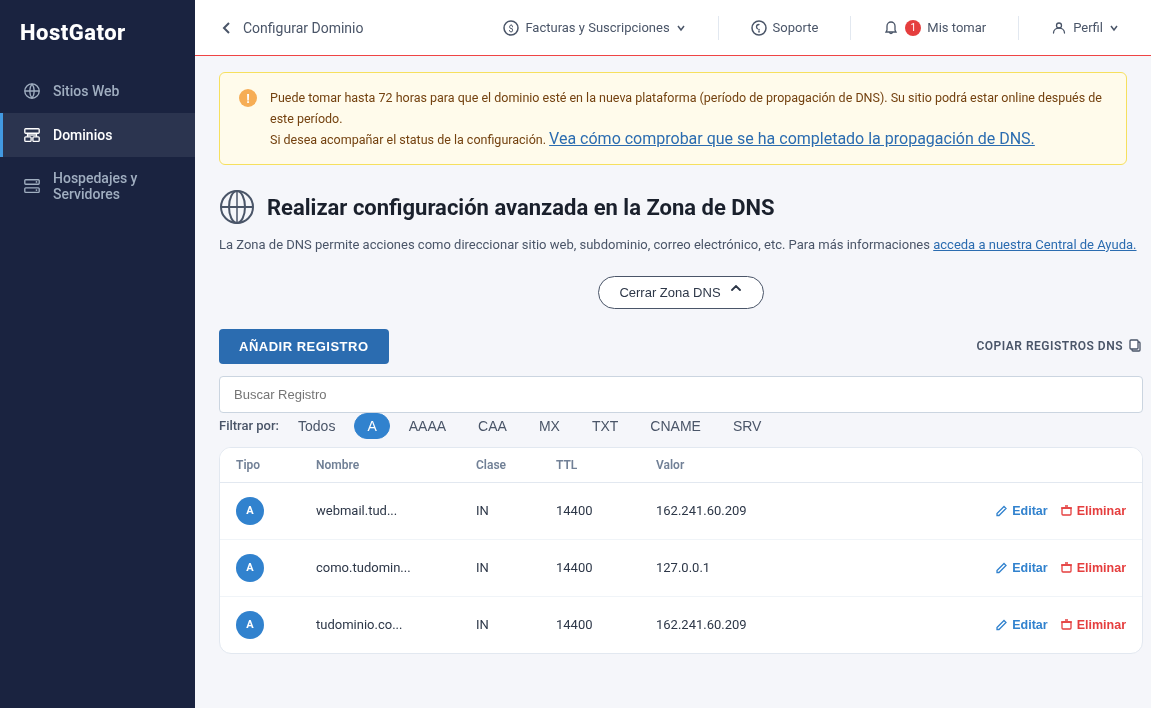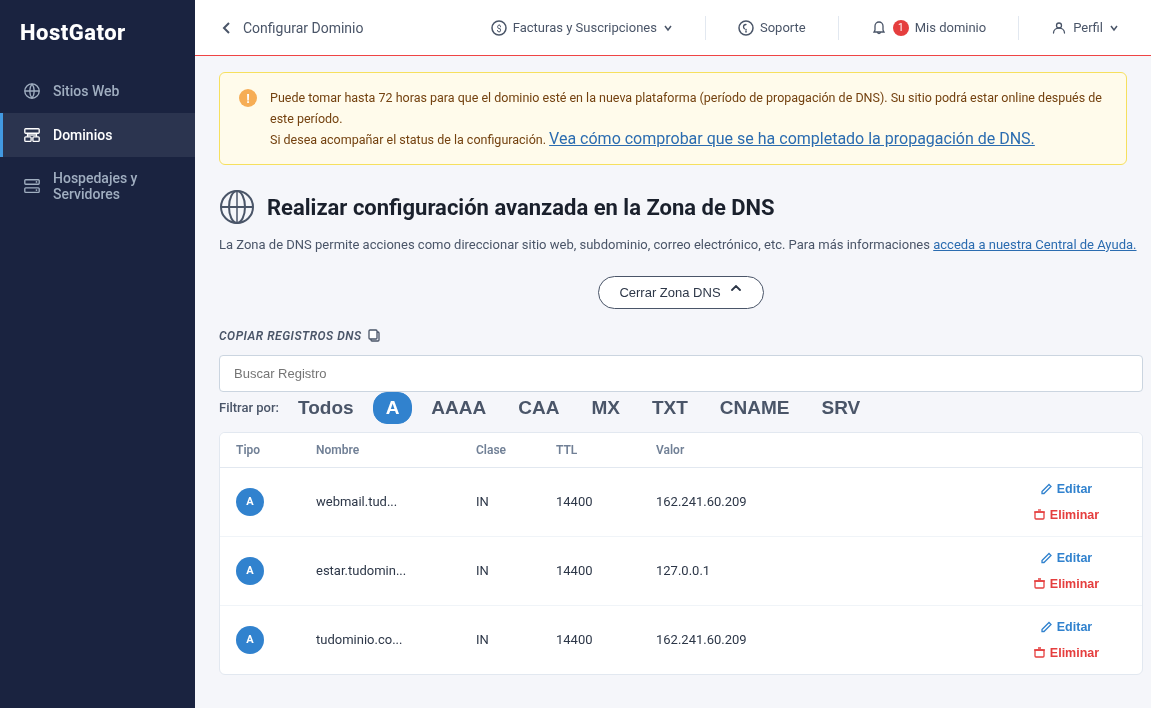--- a/index.html
+++ b/index.html
@@ -105,21 +105,21 @@
       background: #2b6cb0;
       color: white;
       border: none;
       padding: 10px 20px;
       border-radius: 4px;
       font-size: 13px;
       font-weight: 700;
       cursor: pointer;
       letter-spacing: 0.5px;
     }
-    .copy-dns { display: flex; align-items: center; gap: 6px; font-size: 12px; color: #4a5568; cursor: pointer; font-weight: 600; letter-spacing: 0.5px; font-style: italic; }
+    .copy-dns { display: flex; align-items: center; gap: 6px; font-size: 12px; color: #4a5568; cursor: pointer; font-weight: 600; letter-spacing: 0.5px; }
 
     
     .search-container { margin-bottom: 0; }
     .search-input {
       width: 100%;
       border: 1px solid #cbd5e0;
       border-radius: 4px;
       padding: 10px 14px;
       font-size: 13px;
       color: #a0aec0;
@@ -128,41 +128,41 @@
     }
 
     
     .filter-row { display: flex; align-items: center; gap: 6px; margin-bottom: 0; padding-bottom: 0; }
     .filter-label { font-size: 13px; color: #4a5568; font-weight: 500; }
     .filter-btn {
       padding: 4px 12px;
       border-radius: 14px;
       border: 1.5px solid transparent;
       background: transparent;
-      font-size: 19px;
+      font-size: 14px;
       cursor: pointer;
       color: #4a5568;
-      font-weight: 700;
+      font-weight: 400;
     }
     .filter-btn.active { background: #3182ce; color: white; border-color: #3182ce; }
 
     
-    .dns-table { width: 100%; background: white; border: 1px solid #e2e8f0; border-radius: 6px; margin-top: 8px; overflow: hidden; }
+    .dns-table { width: 100%; background: white; border: 1px solid #e2e8f0; border-radius: 12px; margin-top: 8px; overflow: hidden; }
     .dns-table-header { display: grid; grid-template-columns: 80px 160px 80px 100px 1fr 120px; padding: 10px 16px; background: white; border-bottom: 1px solid #e2e8f0; }
     .dns-table-header-cell { font-size: 12px; font-weight: 600; color: #718096; text-transform: none; }
     .dns-table-row { display: grid; grid-template-columns: 80px 160px 80px 100px 1fr 120px; padding: 14px 16px; border-bottom: 1px solid #f0f4f8; align-items: center; }
     .dns-table-row:last-child { border-bottom: none; }
     .dns-table-cell { font-size: 13px; color: #2d3748; }
     .type-badge {
       width: 28px; height: 28px; border-radius: 50%;
       background: #3182ce; color: white;
       display: flex; align-items: center; justify-content: center;
       font-size: 11px; font-weight: 700;
     }
-    .action-cell { display: flex; align-items: center; gap: 12px; justify-content: flex-end; flex-direction: column; }
+    .action-cell { display: flex; align-items: center; gap: 12px; justify-content: flex-end; }
     .action-btn { display: flex; align-items: center; gap: 4px; font-size: 12.5px; font-weight: 600; cursor: pointer; background: none; border: none; }
     .action-btn.edit { color: #3182ce; }
     .action-btn.delete { color: #e53e3e; }
   </style>
 </head>
 <body>
 
 <aside class="sidebar">
   <div class="sidebar-logo">HostGator</div>
   <nav class="sidebar-nav">
@@ -237,21 +237,21 @@
           </svg>
         <span>Soporte</span>
       </div>
       <div class="topbar-sep"></div>
       <div class="topbar-nav-item">
         <svg width="16" height="16" viewBox="0 0 16 16" fill="none">
             <path d="M8 2C5.8 2 4 3.8 4 6v4l-1 2h10l-1-2V6c0-2.2-1.8-4-4-4z" stroke="#4a5568" stroke-width="1.3"></path>
             <path d="M6.5 12c0 .8.7 1.5 1.5 1.5s1.5-.7 1.5-1.5" stroke="#4a5568" stroke-width="1.3"></path>
           </svg>
         <span class="badge">1</span>
-        <span>Mis dominio</span>
+        <span>Mis tomar</span>
       </div>
       <div class="topbar-sep"></div>
       <div class="topbar-nav-item">
         <svg width="16" height="16" viewBox="0 0 16 16" fill="none">
             <circle cx="8" cy="5.5" r="2.5" stroke="#4a5568" stroke-width="1.3"></circle>
             <path d="M2.5 13c0-3 2.5-5 5.5-5s5.5 2 5.5 5" stroke="#4a5568" stroke-width="1.3" stroke-linecap="round"></path>
           </svg>
         <span>Perfil</span>
         <svg width="10" height="10" viewBox="0 0 10 10" fill="none">
             <path d="M2 3l3 4 3-4" stroke="#4a5568" stroke-width="1.5"></path>
@@ -293,20 +293,21 @@
       <div style="display:flex; justify-content:center;">
         <button class="btn-close-dns">
           <span>Cerrar Zona DNS</span>
           <svg width="14" height="14" viewBox="0 0 14 14" fill="none">
               <path d="M3 5l4-4 4 4" stroke="#2d3748" stroke-width="1.8" stroke-linecap="round"></path>
             </svg>
         </button>
       </div>
 
       <div class="dns-controls">
+        <button class="btn-add">AÑADIR REGISTRO</button>
         <div class="copy-dns">
           <span>COPIAR REGISTROS DNS</span>
           <svg width="14" height="14" viewBox="0 0 14 14" fill="none">
               <rect x="3" y="3" width="8" height="9" rx="1" stroke="#4a5568" stroke-width="1.3"></rect>
               <rect x="1" y="1" width="8" height="9" rx="1" stroke="#4a5568" stroke-width="1.3" fill="white"></rect>
             </svg>
         </div>
       </div>
 
       <div class="search-container">
@@ -358,21 +359,21 @@
                 </svg>
               <span>Eliminar</span>
             </button>
           </div>
         </div>
 
         <div class="dns-table-row">
           <div class="dns-table-cell">
             <div class="type-badge">A</div>
           </div>
-          <div class="dns-table-cell">estar.tudomin...</div>
+          <div class="dns-table-cell">como.tudomin...</div>
           <div class="dns-table-cell">IN</div>
           <div class="dns-table-cell">14400</div>
           <div class="dns-table-cell">127.0.0.1</div>
           <div class="dns-table-cell action-cell">
             <button class="action-btn edit">
               <svg width="13" height="13" viewBox="0 0 13 13" fill="none">
                   <path d="M2 9.5L9 2.5 11 4.5 4 11.5H2V9.5Z" stroke="#3182ce" stroke-width="1.3"></path>
                 </svg>
               <span>Editar</span>
             </button>

